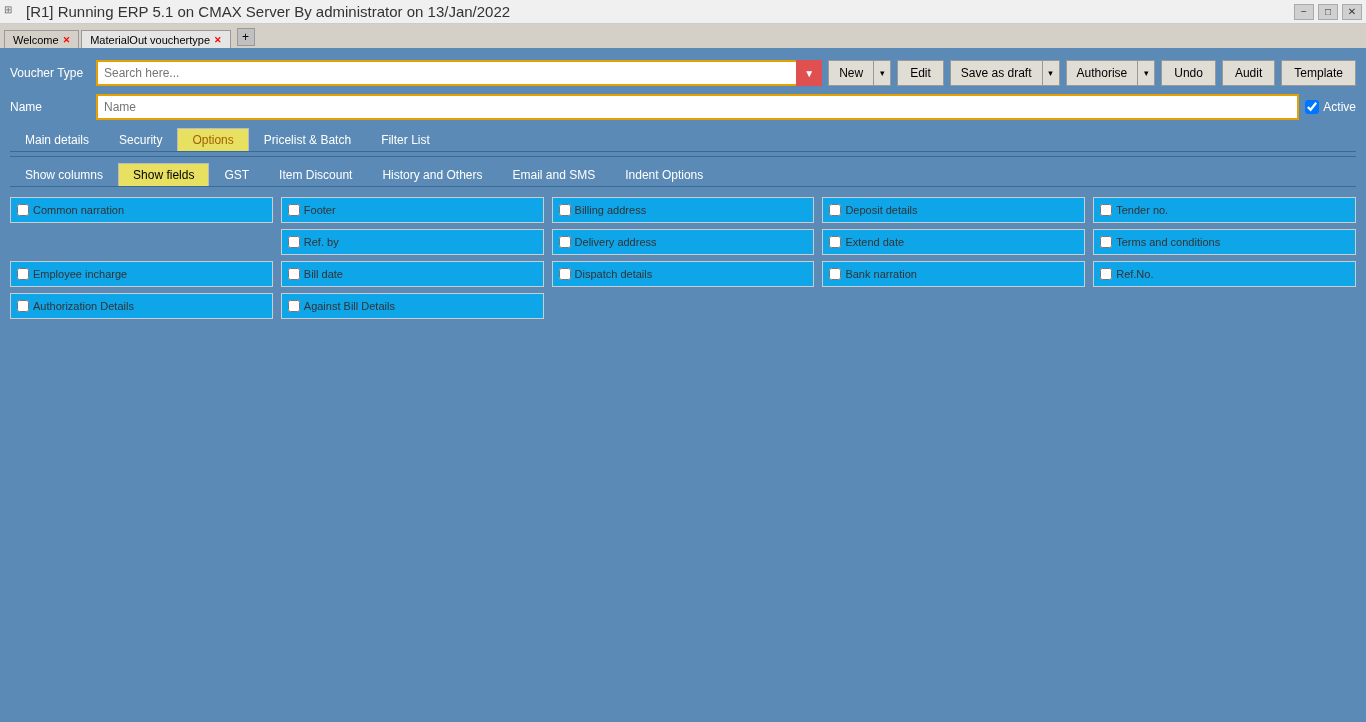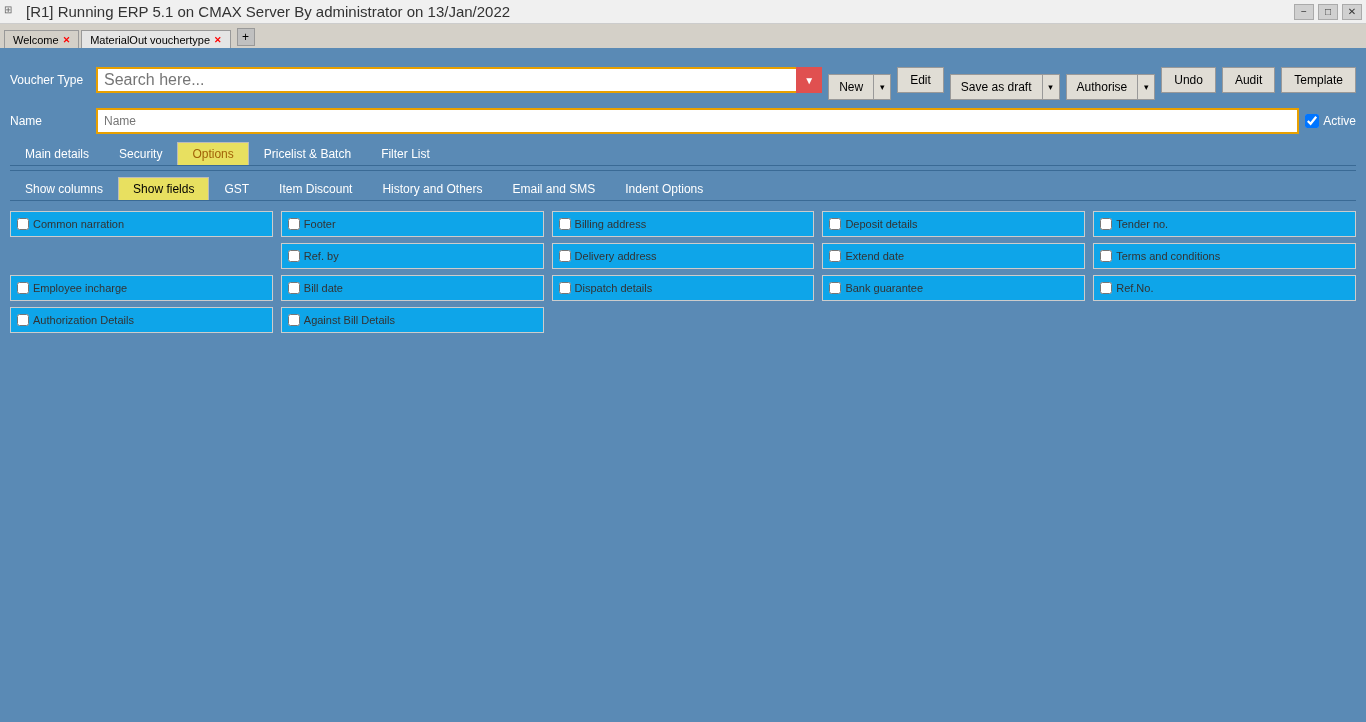--- a/index.html
+++ b/index.html
@@ -122,21 +122,21 @@
     .search-input-wrapper {
       flex: 1;
       position: relative;
     }
     .search-input {
       width: 100%;
       height: 26px;
       padding: 0 30px 0 6px;
       border: 2px solid #e8a000;
       background: #fff;
-      font-size: 16px;
+      font-size: 12px;
       outline: none;
     }
     .search-dropdown-btn {
       position: absolute;
       right: 0;
       top: 0;
       width: 26px;
       height: 26px;
       background: #e05050;
       border: none;
@@ -157,21 +157,20 @@
       cursor: pointer;
       font-size: 12px;
       display: flex;
       align-items: center;
       gap: 2px;
       white-space: nowrap;
     }
     .btn-split {
       display: flex;
       align-items: flex-end;
-      margin-top: 14px;
     }
     .btn-split .btn-main {
       height: 26px;
       padding: 0 10px;
       background: #e0ddd5;
       border: 1px solid #999;
       border-right: none;
       cursor: pointer;
       font-size: 12px;
     }
@@ -461,21 +460,21 @@
     <div class="field-item">
       <input type="checkbox" style="">
       <span class="field-label">Bill date</span>
     </div>
     <div class="field-item">
       <input type="checkbox" style="">
       <span class="field-label">Dispatch details</span>
     </div>
     <div class="field-item">
       <input type="checkbox" style="">
-      <span class="field-label">Bank guarantee</span>
+      <span class="field-label">Bank narration</span>
     </div>
     <div class="field-item">
       <input type="checkbox" style="">
       <span class="field-label">Ref.No.</span>
     </div>
 
     <div class="field-item">
       <input type="checkbox" style="">
       <span class="field-label">Authorization Details</span>
     </div>

